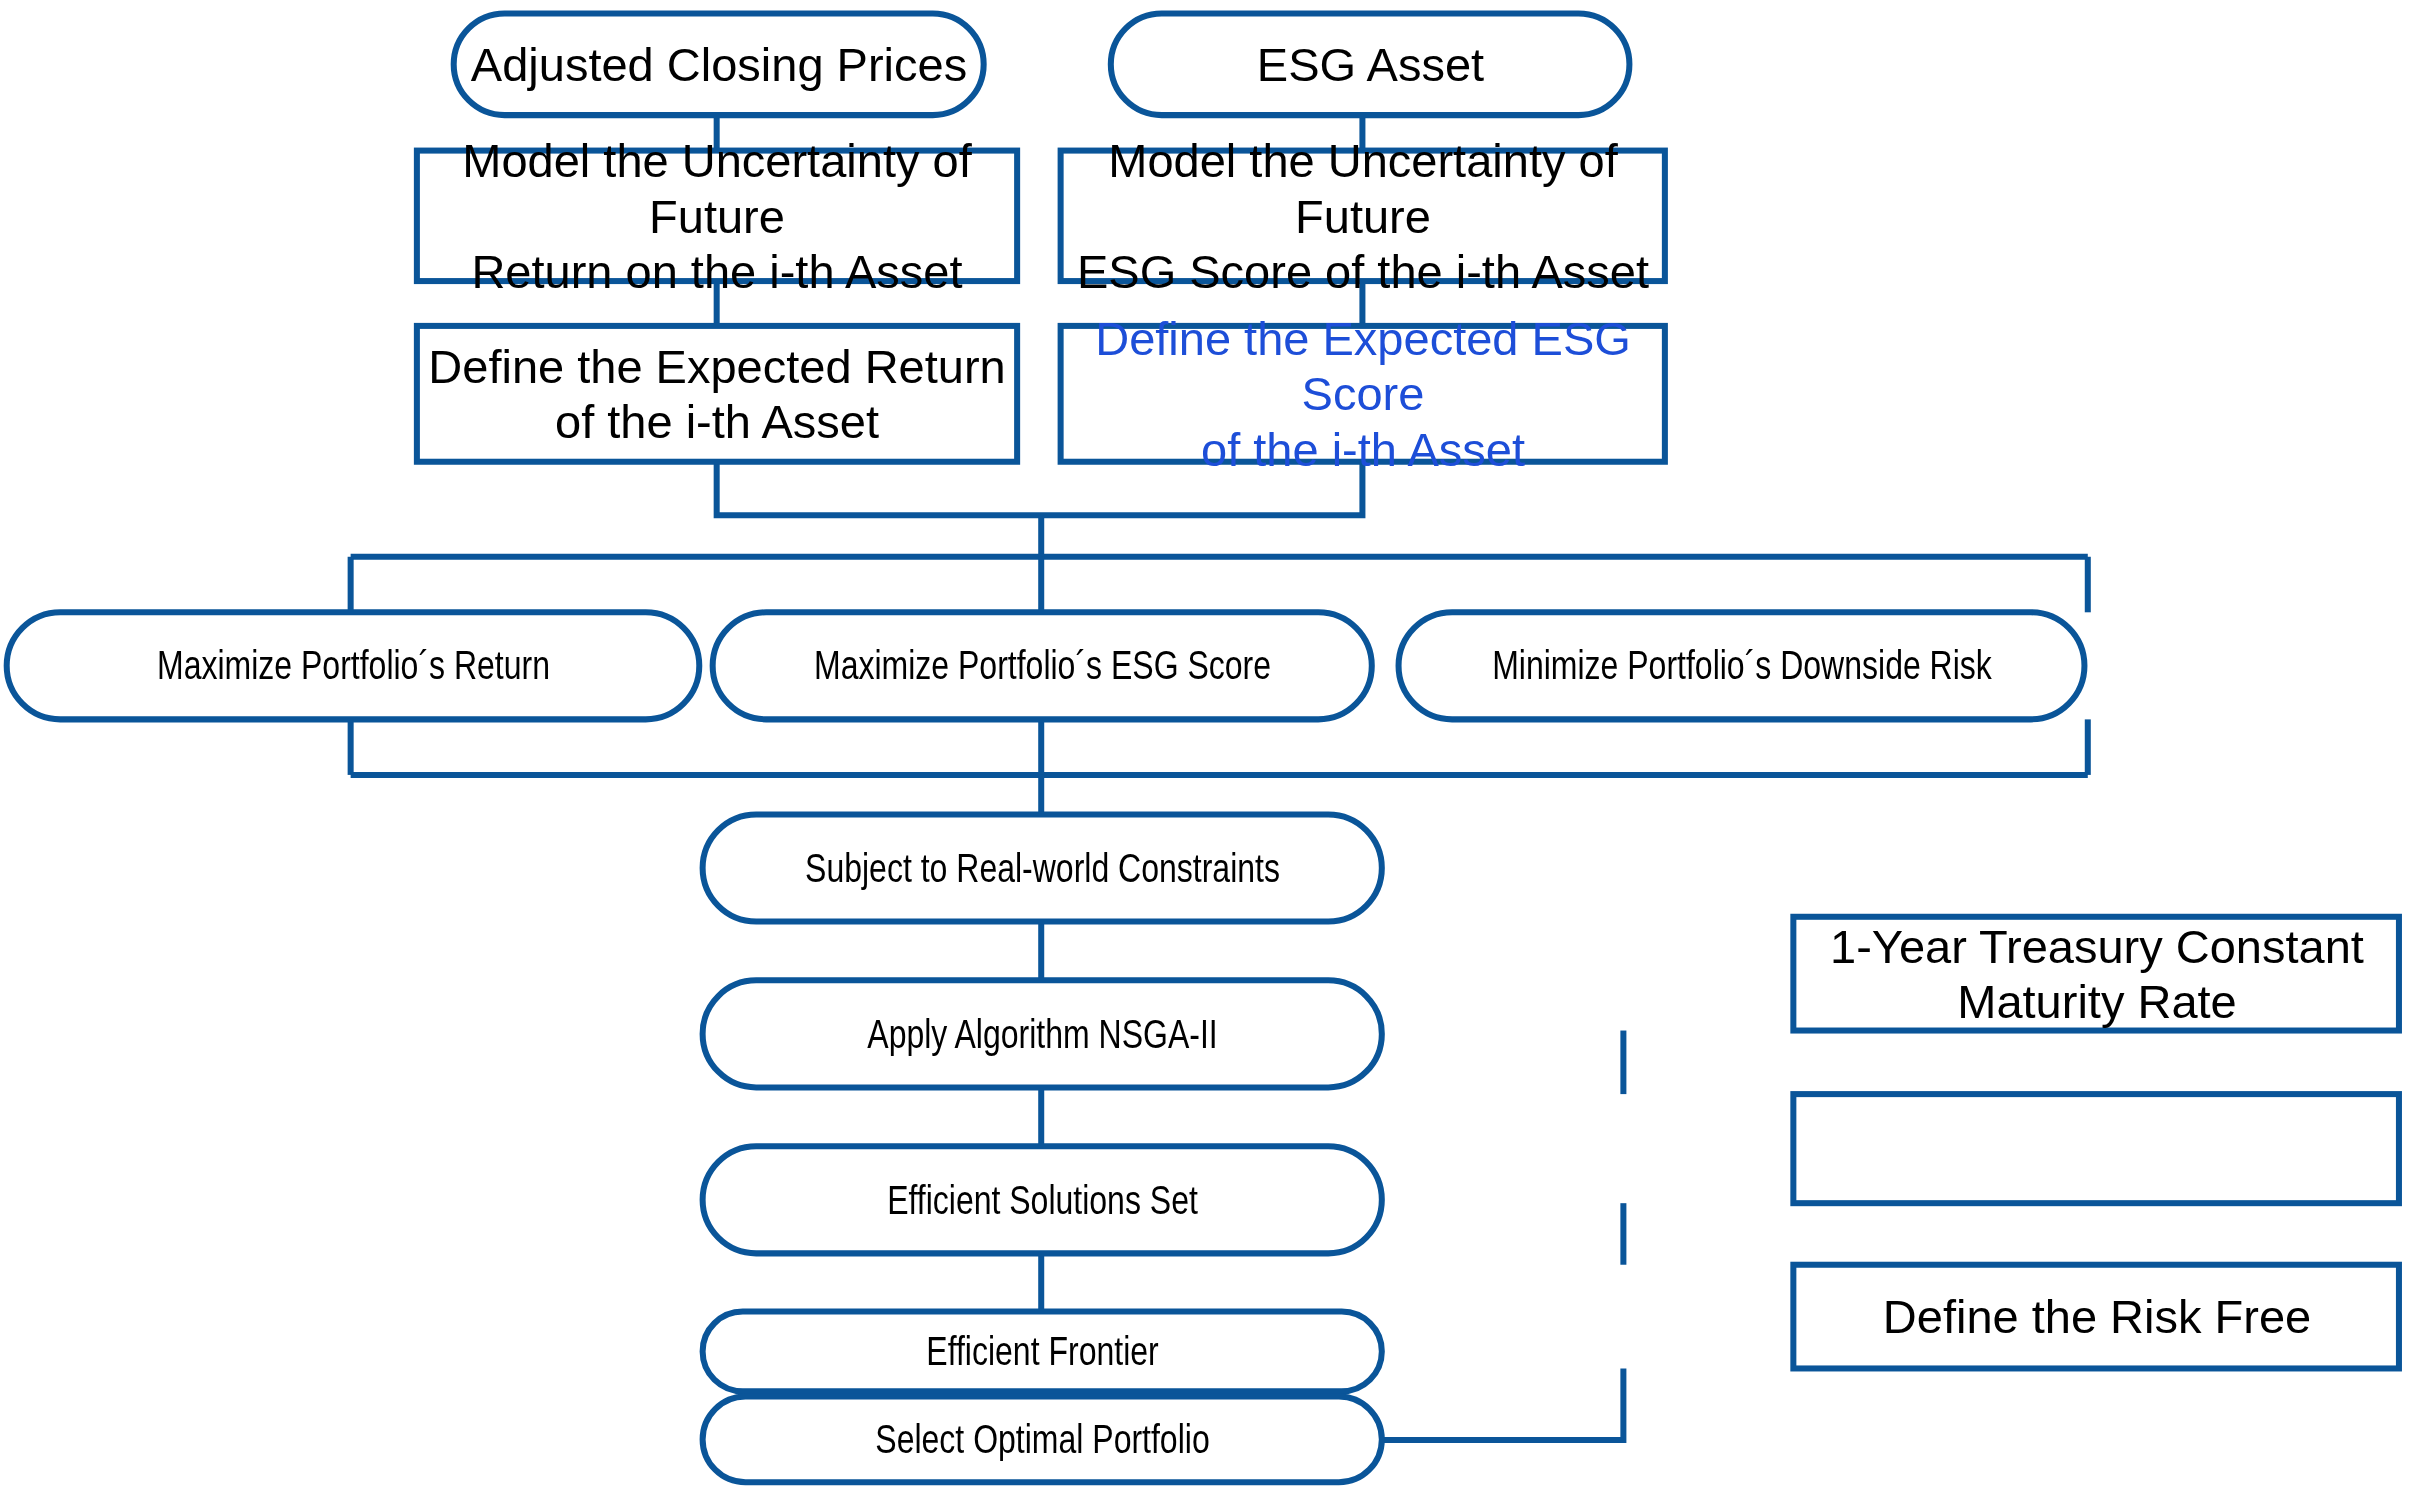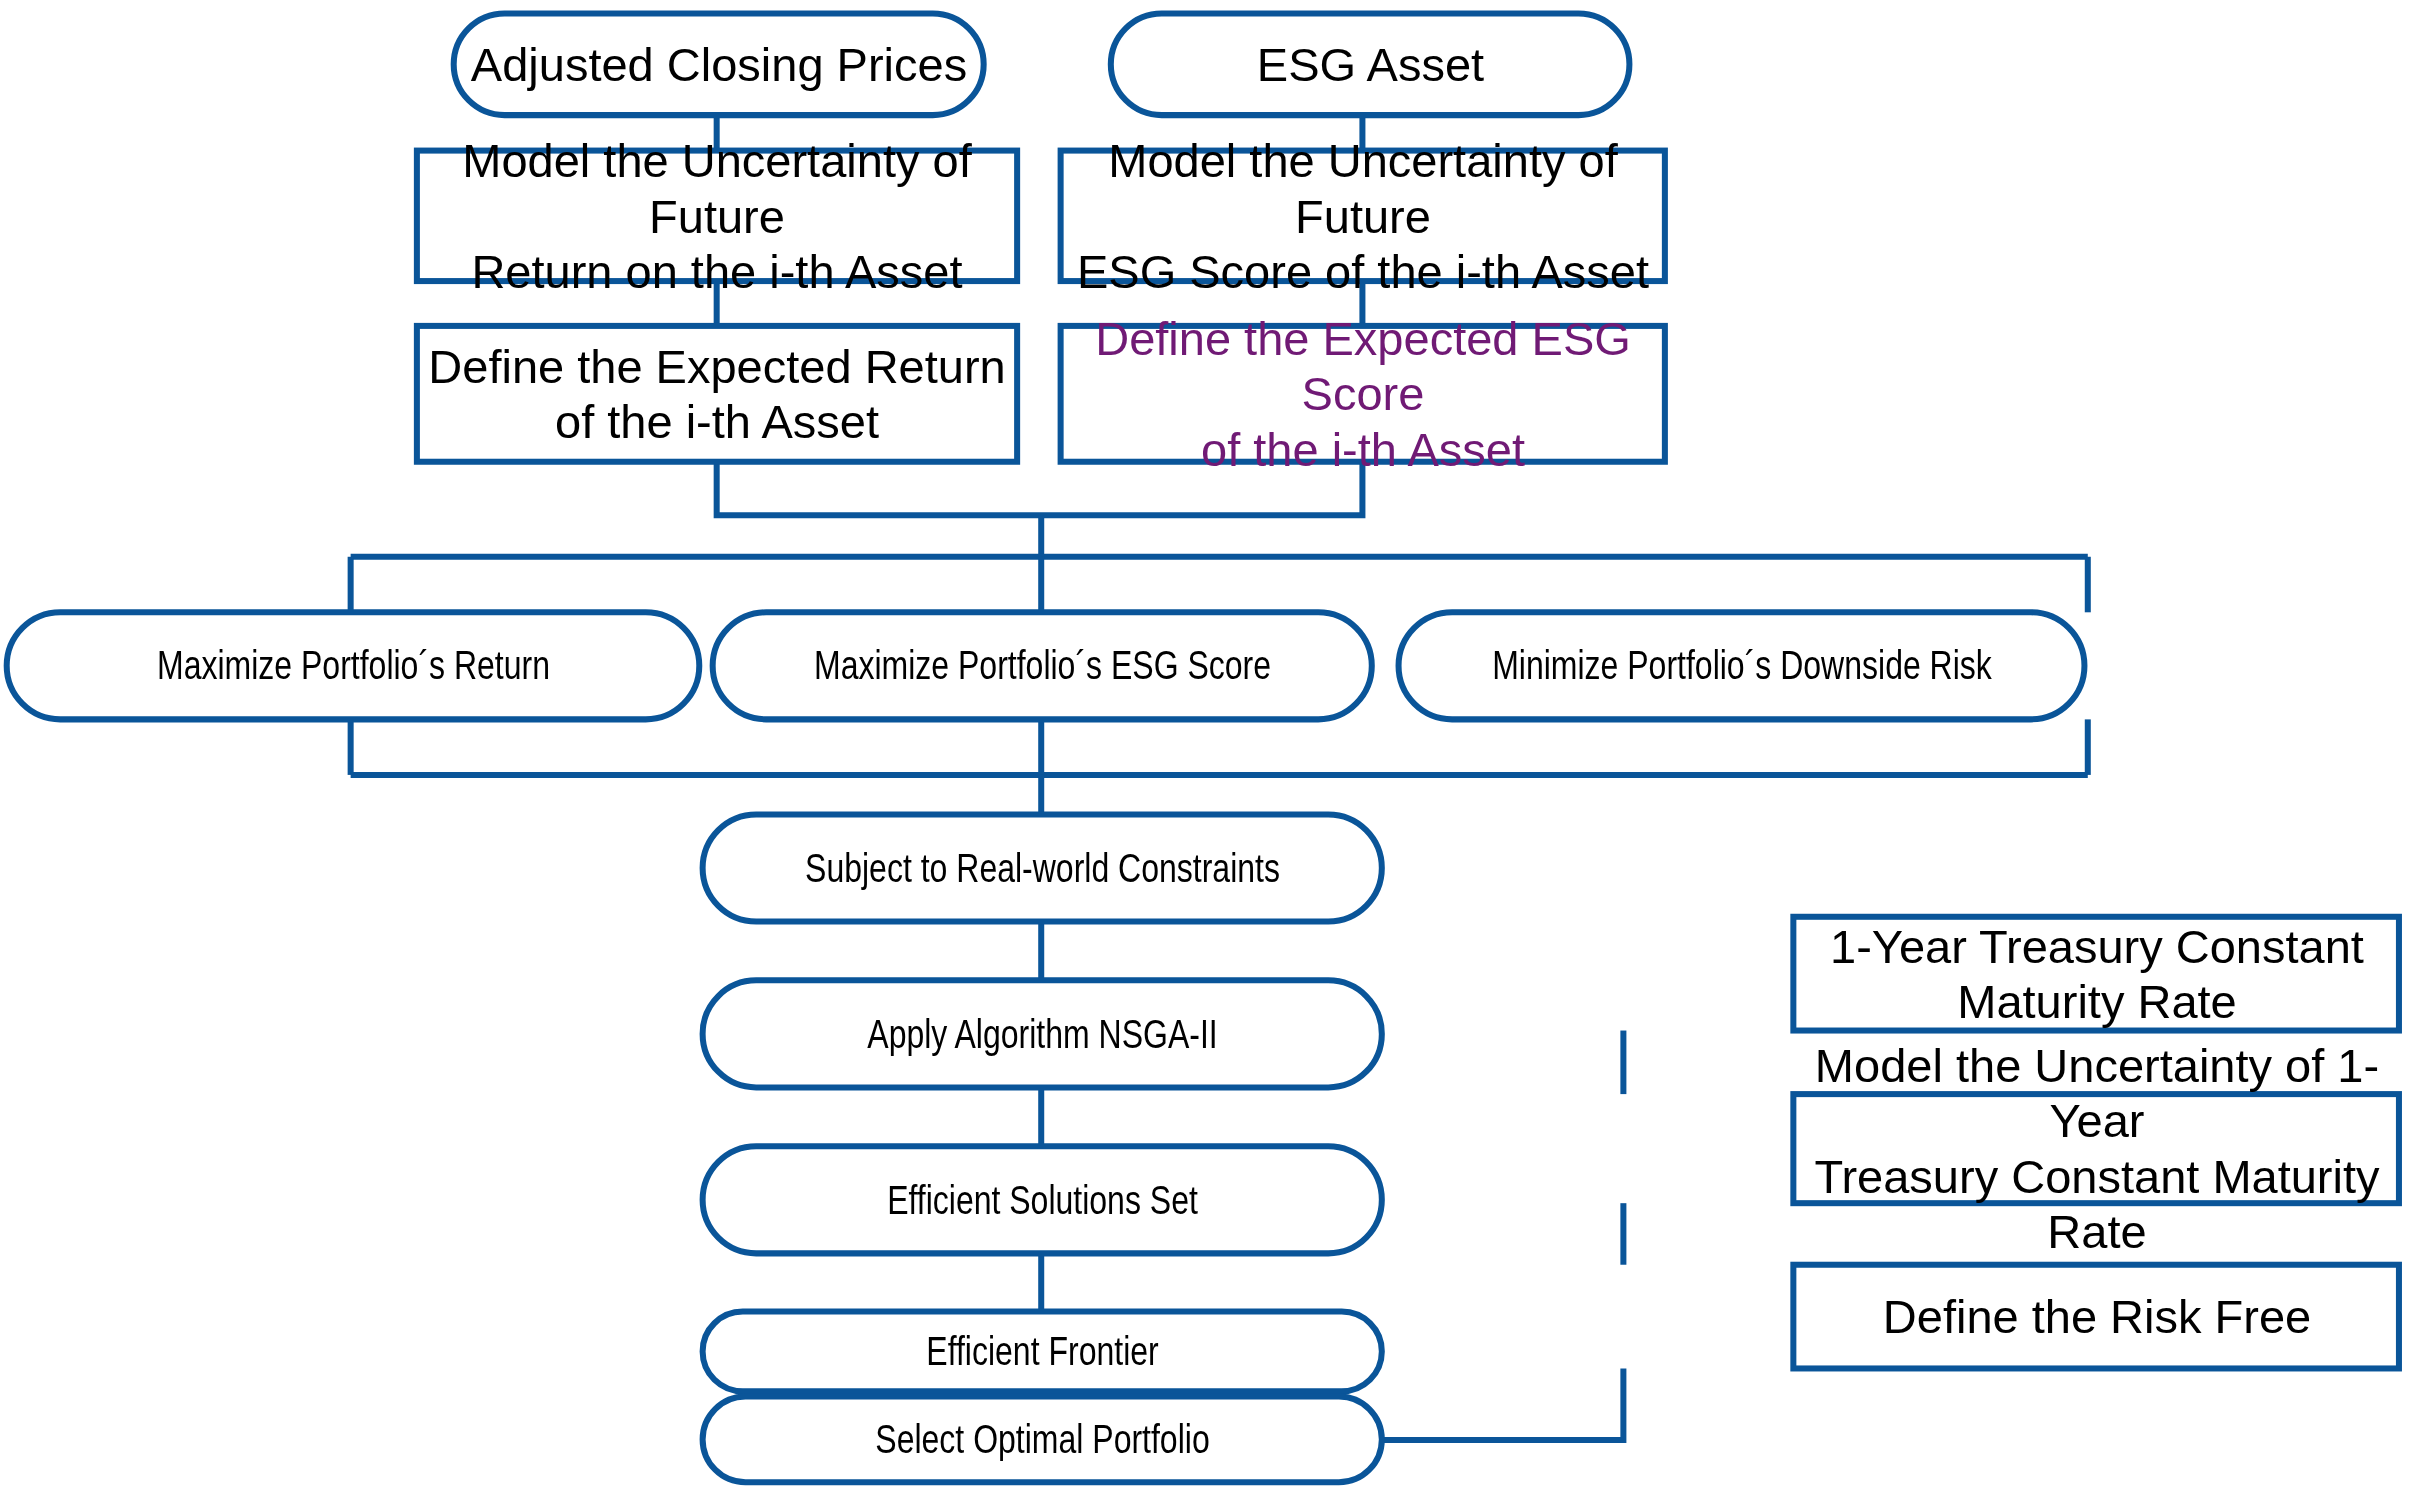--- a/index.html
+++ b/index.html
@@ -87,21 +87,21 @@
 
   <div class="nodeText t-big" style="left: 417px; top: 151px; width: 600px; height: 131px; color: rgb(0, 0, 0);">Model the Uncertainty of Future
 Return on the i-th Asset</div>
 
   <div class="nodeText t-big" style="left: 1061px; top: 151px; width: 604px; height: 131px; color: rgb(0, 0, 0);">Model the Uncertainty of Future
 ESG Score of the i-th Asset</div>
 
   <div class="nodeText t-big" style="left: 417px; top: 326px; width: 600px; height: 136px; color: rgb(0, 0, 0);">Define the Expected Return
 of the i-th Asset</div>
 
-  <div class="nodeText t-big" style="left: 1061px; top: 326px; width: 604px; height: 136px; color: #701a75;">Define the Expected ESG Score
+  <div class="nodeText t-big" style="left: 1061px; top: 326px; width: 604px; height: 136px; color: #1d4ed8;">Define the Expected ESG Score
 of the i-th Asset</div>
 
   <div class="nodeText t-cond" style="left: 6.7px; top: 612px; width: 693px; height: 107px; color: rgb(0, 0, 0);">Maximize Portfolio´s Return</div>
 
   <div class="nodeText t-cond" style="left: 713px; top: 612px; width: 659px; height: 107px; color: rgb(0, 0, 0);">Maximize Portfolio´s ESG Score</div>
 
   <div class="nodeText t-cond" style="left: 1399px; top: 612px; width: 686px; height: 107px; color: rgb(0, 0, 0);">Minimize Portfolio´s Downside Risk</div>
 
   <div class="nodeText t-cond" style="left: 703px; top: 815px; width: 679px; height: 107px; color: rgb(0, 0, 0);">Subject to Real-world Constraints</div>
 
@@ -109,19 +109,17 @@
 
   <div class="nodeText t-cond" style="left: 703px; top: 1147px; width: 679px; height: 107px; color: rgb(0, 0, 0);">Efficient Solutions Set</div>
 
   <div class="nodeText t-cond" style="left: 703px; top: 1312px; width: 679px; height: 80px; color: rgb(0, 0, 0);">Efficient Frontier</div>
 
   <div class="nodeText t-cond" style="left: 703px; top: 1397px; width: 679px; height: 86px; color: rgb(0, 0, 0);">Select Optimal Portfolio</div>
 
   <div class="nodeText t-big" style="left: 1794px; top: 917px; width: 606px; height: 114px; color: rgb(0, 0, 0);">1-Year Treasury Constant
 Maturity Rate</div>
 
-  <div class="nodeText t-big" style="left: 1794px; top: 1094px; width: 606px; height: 109px; color: rgb(0, 0, 0);">Model the Uncertainty of 1-Year
-Treasury Constant Maturity Rate</div>
 
   <div class="nodeText t-big" style="left: 1794px; top: 1265px; width: 606px; height: 104px; color: rgb(0, 0, 0);">Define the Risk Free</div>
 
 </div>
 
 
 </body></html>

